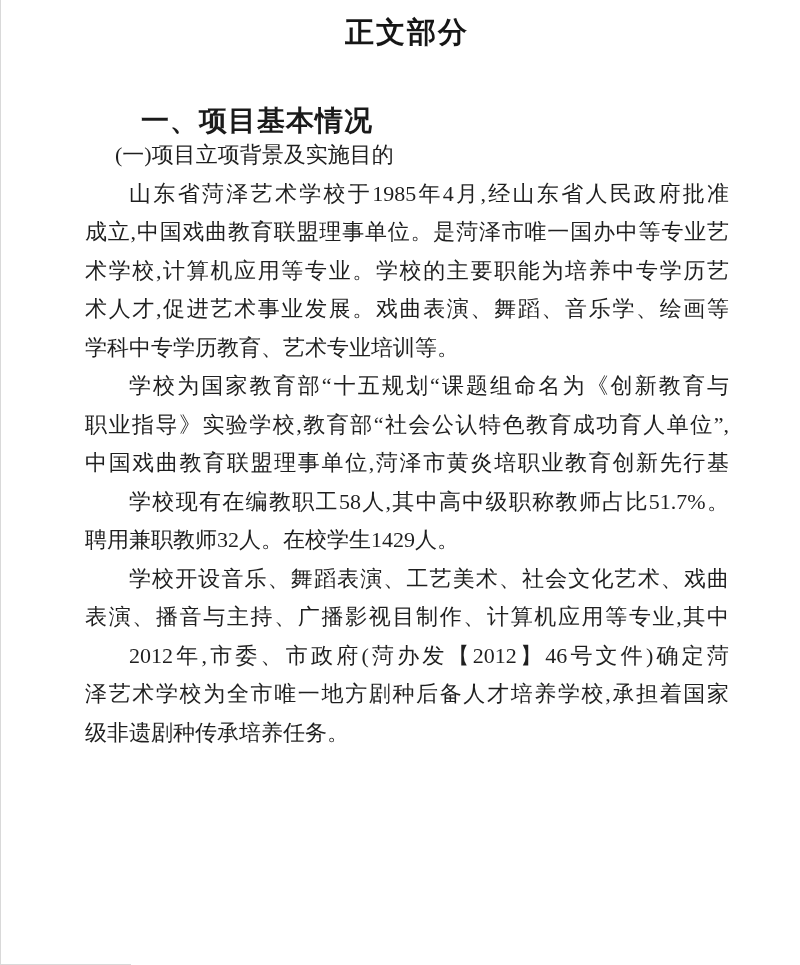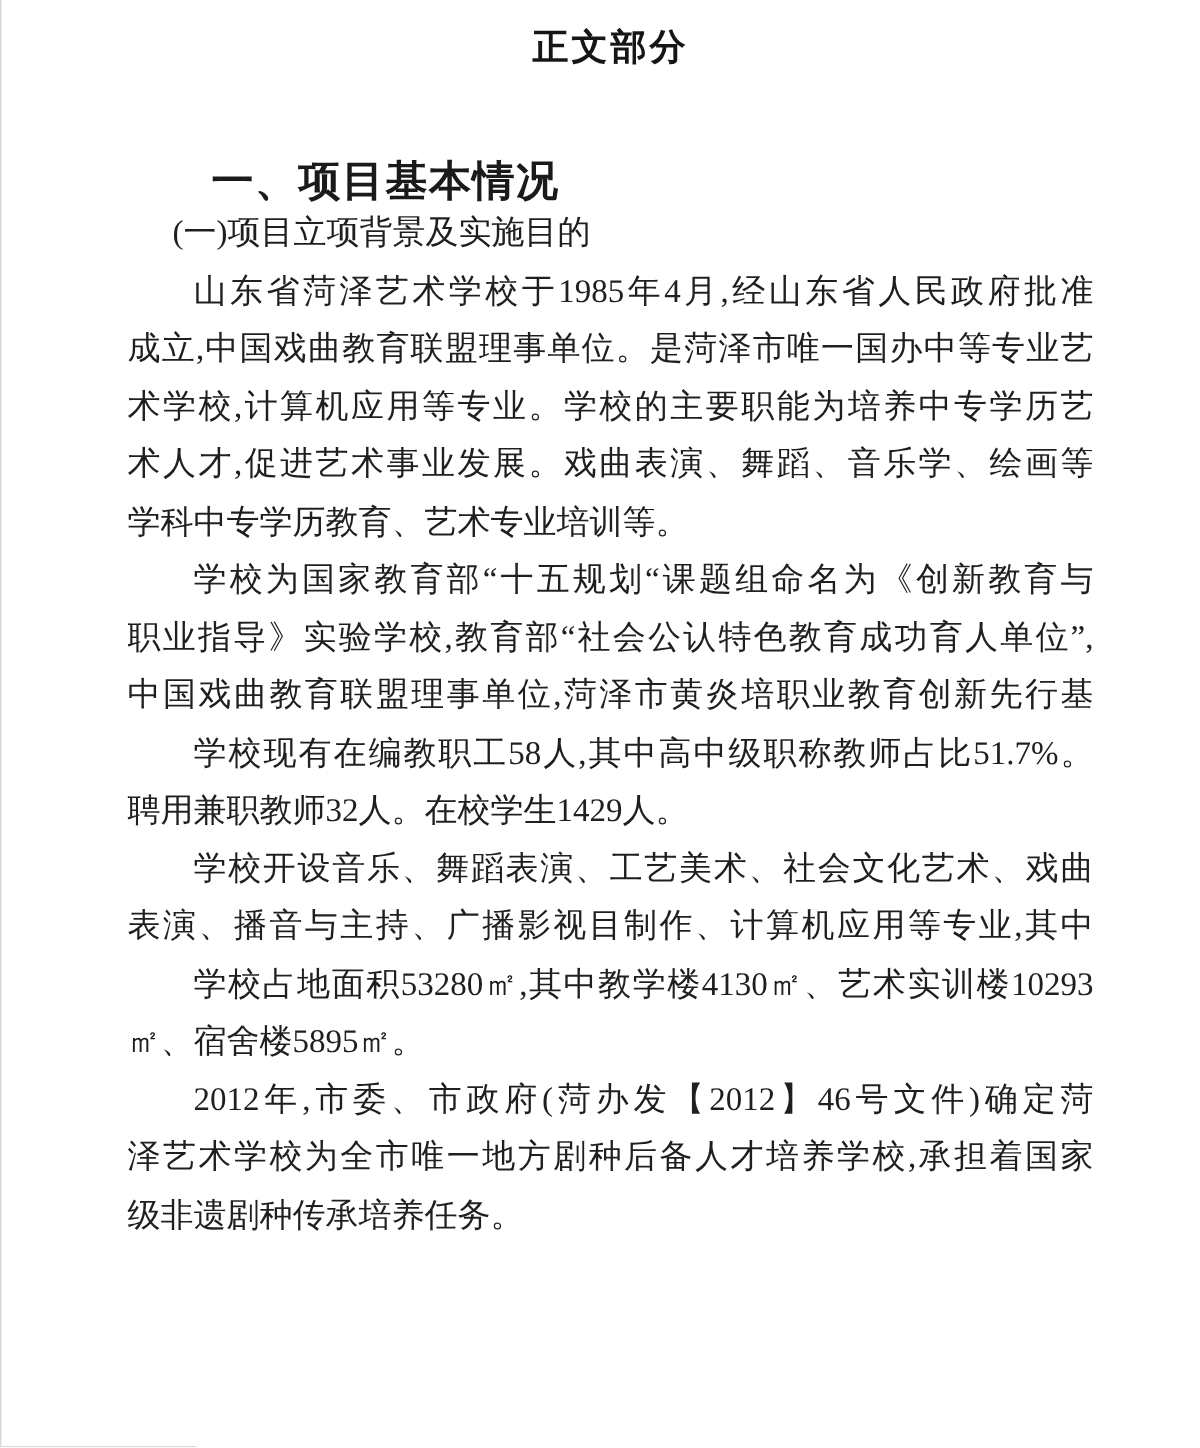--- a/index.html
+++ b/index.html
@@ -30,21 +30,21 @@
     position: absolute;
     left: 84px;
     top: 0;
     width: 644px;
   }
   .doc-title {
     margin-top: 14px;
     text-align: center;
     font-family: "Liberation Sans", sans-serif;
     font-weight: bold;
-    font-size: 24px;
+    font-size: 29px;
     line-height: 36px;
     letter-spacing: 2px;
     color: #161616;
   }
   .section-heading {
     margin-top: 56px;
     padding-left: 56px;
     font-family: "Liberation Sans", sans-serif;
     font-weight: bold;
     font-size: 28px;
@@ -99,24 +99,20 @@
         </div>
         <div>
           <div class="line full first">学校现有在编教职工58人,其中高中级职称教师占比51.7%。</div>
           <div class="line">聘用兼职教师32人。在校学生1429人。</div>
         </div>
         <div>
           <div class="line full first">学校开设音乐、舞蹈表演、工艺美术、社会文化艺术、戏曲</div>
           <div class="line full">表演、播音与主持、广播影视目制作、计算机应用等专业,其中</div>
         </div>
         <div>
-          <div class="line full first">学校占地面积53280㎡,其中教学楼4130㎡、艺术实训楼10293</div>
-          <div class="line">㎡、宿舍楼5895㎡。</div>
-        </div>
-        <div>
           <div class="line full first">2012年,市委、市政府(菏办发【2012】46号文件)确定菏</div>
           <div class="line full">泽艺术学校为全市唯一地方剧种后备人才培养学校,承担着国家</div>
           <div class="line">级非遗剧种传承培养任务。</div>
         </div>
       </div>
   </div>
   <div class="page-edge-bottom"></div>
 </div>
 
 </body></html>

